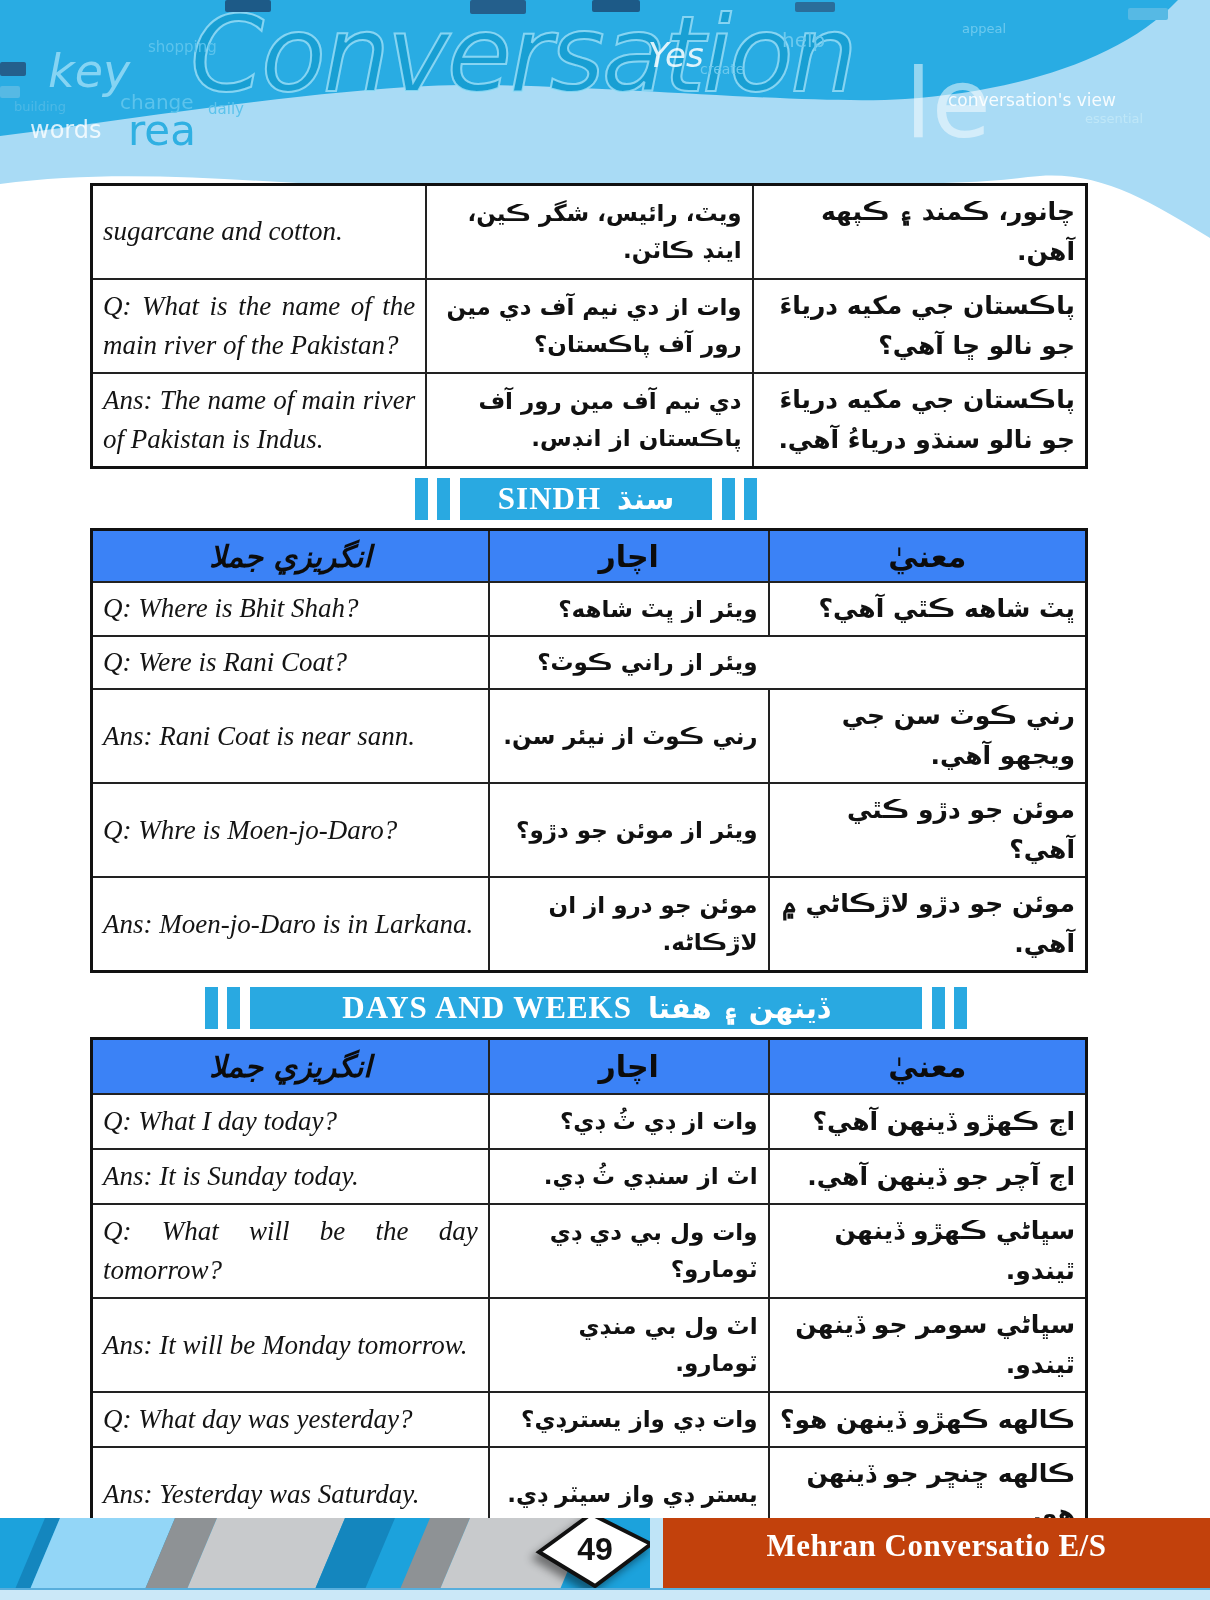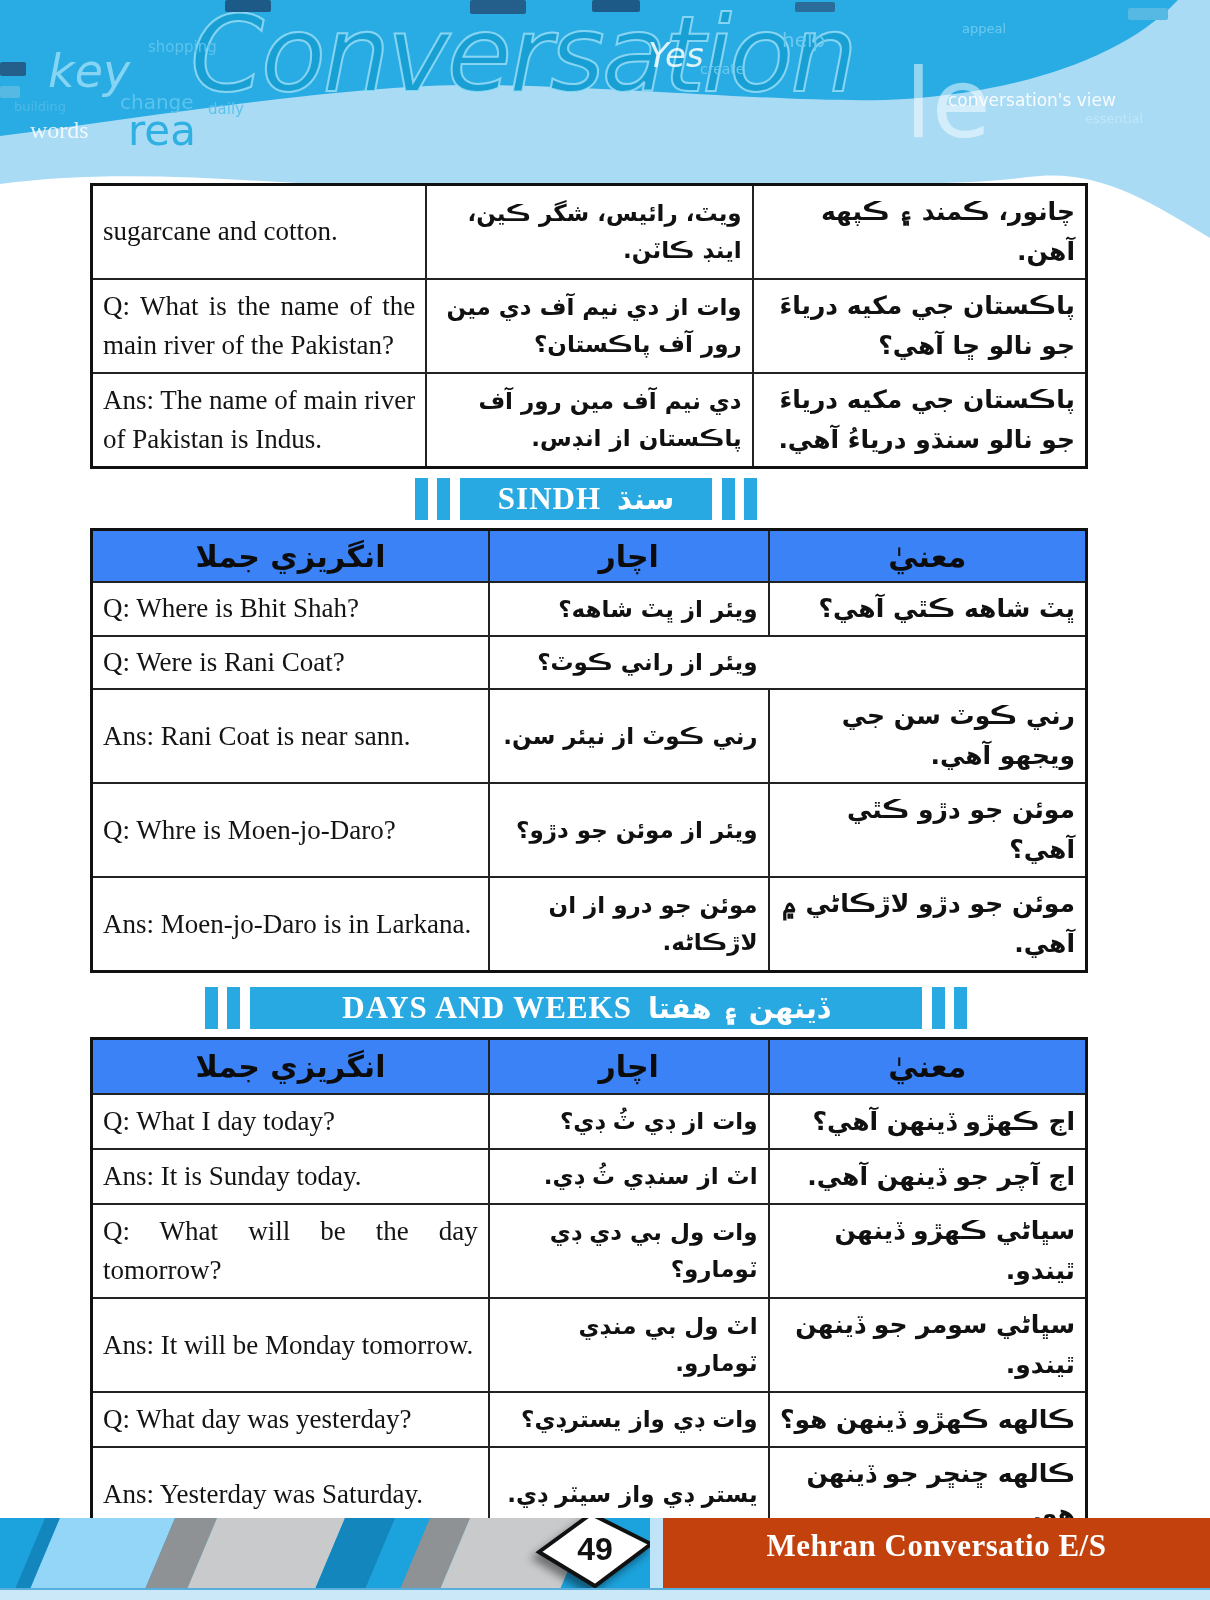--- a/index.html
+++ b/index.html
@@ -14,21 +14,21 @@
   .chip{position:absolute;border-radius:2px;}
 
   
   .content{position:absolute;left:90px;top:183px;width:992px;}
 
   
   .tbl{width:100%;border:3px solid #111;border-collapse:collapse;background:#fff;}
   .tr{display:flex;border-top:2px solid #222;align-items:stretch;}
   .tr:first-child{border-top:none;}
   .td{display:flex;align-items:center;border-left:2px solid #222;padding:6px 10px;box-sizing:border-box;}
-  .td:first-child{border-left:none;}
+  .td:first-child{border-left:none;font-style:italic;}
   .td .txt{width:100%;}
   .en{font-family:"Liberation Serif",serif;font-size:27px;color:#141414;}
   .en .txt{text-align:justify;text-align-last:left;line-height:1.45;}
   .ar{direction:rtl;font-family:"DejaVu Sans",sans-serif;font-weight:bold;color:#111;}
   .ar .txt{text-align:right;line-height:1.6;}
   .pr{font-size:23px;}
   .me{font-size:25px;}
   .hrow{background:#3b82f6;}
   .hrow .td{justify-content:center;min-height:50px;}
   .hrow .txt{text-align:center;font-family:"DejaVu Sans",sans-serif;font-weight:bold;font-size:30px;color:#0c0c0c;}
@@ -71,21 +71,21 @@
     <svg width="1210" height="560" viewBox="0 0 1210 560">
       <path d="M0,0 L1210,0 L1210,238 C1145,198 1095,168 1028,177 C950,187 880,181 800,187 C690,195 600,181 470,187 C330,194 160,162 0,184 Z" fill="#a9dbf5"></path>
       <path d="M0,0 L1178,0 C1120,62 1010,92 905,99 C800,106 560,80 428,86 C300,92 140,118 0,136 Z" fill="#29ace3"></path>
     </svg>
     <span class="wc wc-big" style="left:190px;top:2px;font-size:106px;">Conversation</span>
     <span class="wc" style="left:905px;top:56px;font-size:96px;color:rgba(255,255,255,.5);">le</span>
     <span class="wc" style="left:48px;top:48px;font-size:46px;font-style:italic;color:#86d4f3;">key</span>
     <span class="wc" style="left:120px;top:92px;font-size:20px;color:#5cc3ec;">change</span>
     <span class="wc" style="left:208px;top:102px;font-size:15px;color:#5cc3ec;">daily</span>
     <span class="wc" style="left:148px;top:40px;font-size:15px;color:#5cc3ec;">shopping</span>
-    <span class="wc" style="left:30px;top:118px;font-size:24px;color:rgba(255,255,255,.8);font-family:Liberation Serif, serif;">words</span>
+    <span class="wc" style="left:30px;top:118px;font-size:24px;color:rgba(255,255,255,.8);">words</span>
     <span class="wc" style="left:14px;top:100px;font-size:13px;color:#4db9e6;">building</span>
     <span class="wc" style="left:128px;top:110px;font-size:42px;color:#2fb0e2;">rea</span>
     <span class="wc" style="left:648px;top:38px;font-size:34px;font-style:italic;color:rgba(255,255,255,.85);">Yes</span>
     <span class="wc" style="left:782px;top:30px;font-size:20px;color:#6cc9ee;">help</span>
     <span class="wc" style="left:700px;top:62px;font-size:14px;color:#6cc9ee;">create</span>
     <span class="wc" style="left:948px;top:92px;font-size:17px;color:rgba(255,255,255,.9);">conversation's view</span>
     <span class="wc" style="left:1085px;top:112px;font-size:13px;color:#bfe7f8;">essential</span>
     <span class="wc" style="left:962px;top:22px;font-size:13px;color:#6cc9ee;">appeal</span>
     <span class="chip" style="left:225px;top:0;width:46px;height:12px;background:#1d5a87;"></span>
     <span class="chip" style="left:470px;top:0;width:56px;height:14px;background:#245f8c;"></span>

